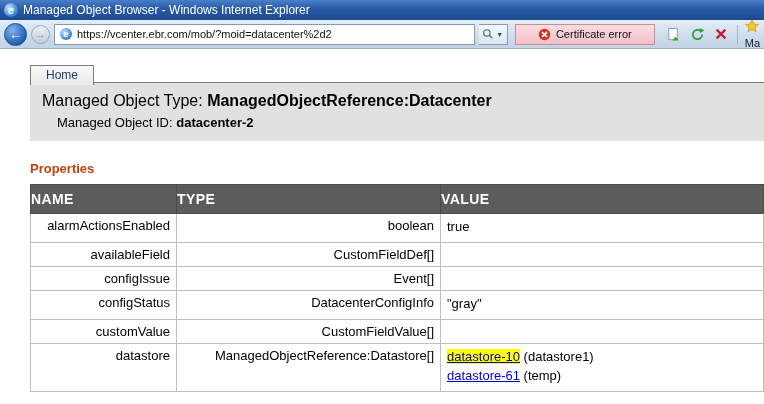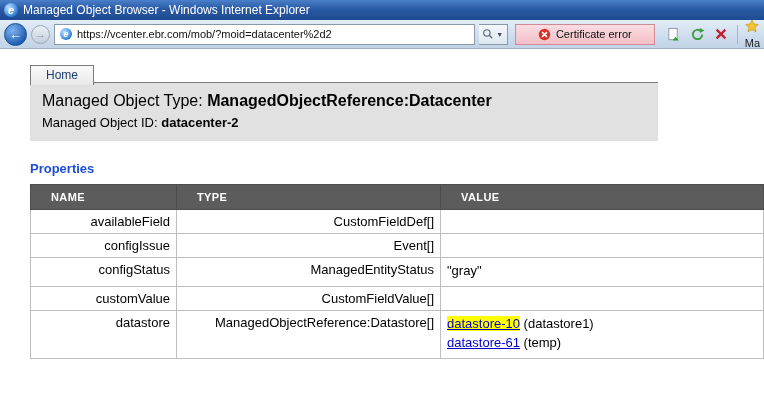--- a/index.html
+++ b/index.html
@@ -86,39 +86,39 @@
     display: inline-block;
     margin: 13px 0 0 30px;
     background: linear-gradient(180deg, #fafafa, #e8e8e8);
     border: 1px solid #7c7c7c; border-bottom: none;
     padding: 2px 15px 3px;
     font-size: 12px; color: #1f3d6e;
     position: relative; top: 3px;
   }
   .header-box {
     margin-left: 30px;
-    width: 628px;
+    width: 734px;
     background: #e1e1e1;
     border-top: 1px solid #7c7c7c;
     padding: 9px 12px 11px;
   }
   .hb-line1 { font-size: 16px; color: #000; }
-  .hb-line2 { font-size: 13px; color: #000; margin-top: 5px; }
-  .props-title { margin: 20px 0 8px 30px; font-size: 13px; font-weight: bold; color: #1d4ed8; }
+  .hb-line2 { font-size: 13px; color: #000; margin-top: 5px; margin-left: 15px; }
+  .props-title { margin: 20px 0 8px 30px; font-size: 13px; font-weight: bold; color: #c2410c; }
 
   
   table.props {
     margin-left: 30px; width: 734px;
     border-collapse: collapse; table-layout: fixed;
     font-size: 13px;
   }
   table.props th {
     background: #5c5c5c; color: #ffffff;
-    font-size: 11px; font-weight: bold; text-align: left;
-    padding: 6px 20px; border: 1px solid #4c4c4c;
+    font-size: 14px; font-weight: bold; text-align: left;
+    padding: 6px 0; border: 1px solid #4c4c4c;
     letter-spacing: 0.4px;
   }
   table.props td {
     border: 1px solid #bfbfbf;
     padding: 4px 6px;
     height: 18px;
     vertical-align: top;
     color: #000;
     background: #ffffff;
   }
@@ -221,32 +221,39 @@
     </colgroup>
     <thead>
       <tr>
         <th>NAME</th>
         <th>TYPE</th>
         <th>VALUE</th>
       </tr>
     </thead>
     <tbody id="props-body">
         <tr>
+          <td class="col-name">alarmActionsEnabled</td>
+          <td class="col-type">boolean</td>
+          <td class="col-value">
+            <div class="val-line"><span>true</span></div>
+          </td>
+        </tr>
+        <tr>
           <td class="col-name">availableField</td>
           <td class="col-type">CustomFieldDef[]</td>
           <td class="col-value"></td>
         </tr>
         <tr>
           <td class="col-name">configIssue</td>
           <td class="col-type">Event[]</td>
           <td class="col-value"></td>
         </tr>
         <tr>
           <td class="col-name">configStatus</td>
-          <td class="col-type">ManagedEntityStatus</td>
+          <td class="col-type">DatacenterConfigInfo</td>
           <td class="col-value">
             <div class="val-line"><span>"gray"</span></div>
           </td>
         </tr>
         <tr>
           <td class="col-name">customValue</td>
           <td class="col-type">CustomFieldValue[]</td>
           <td class="col-value"></td>
         </tr>
         <tr>

